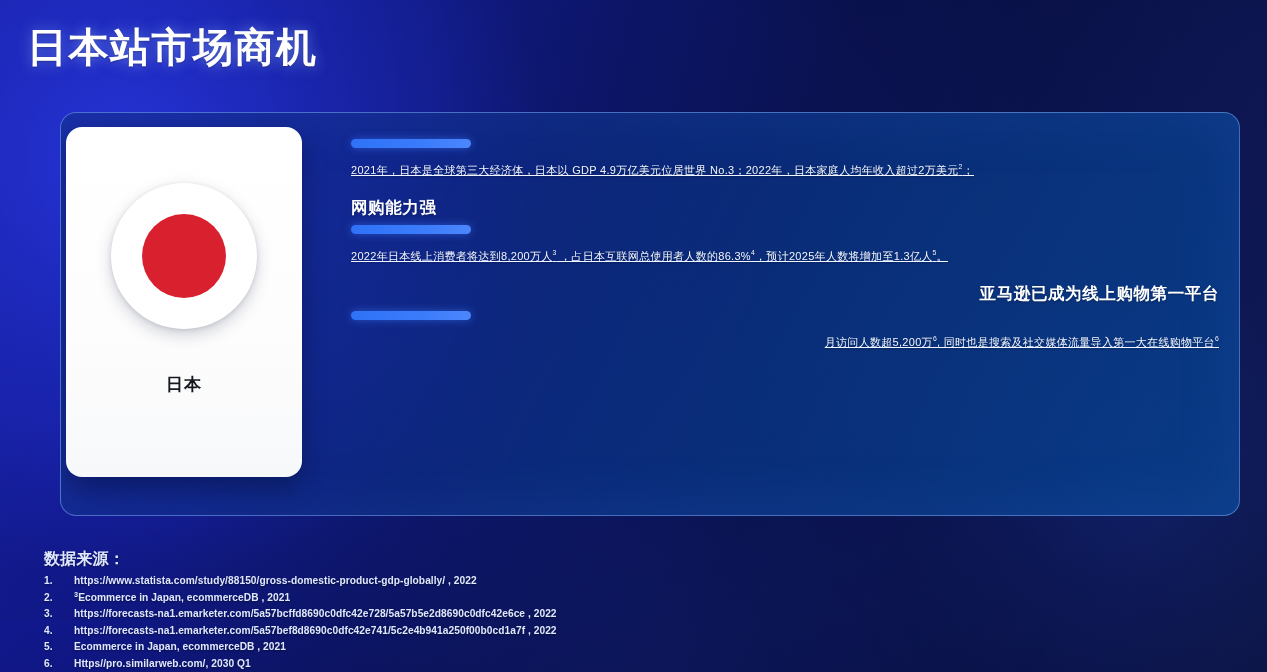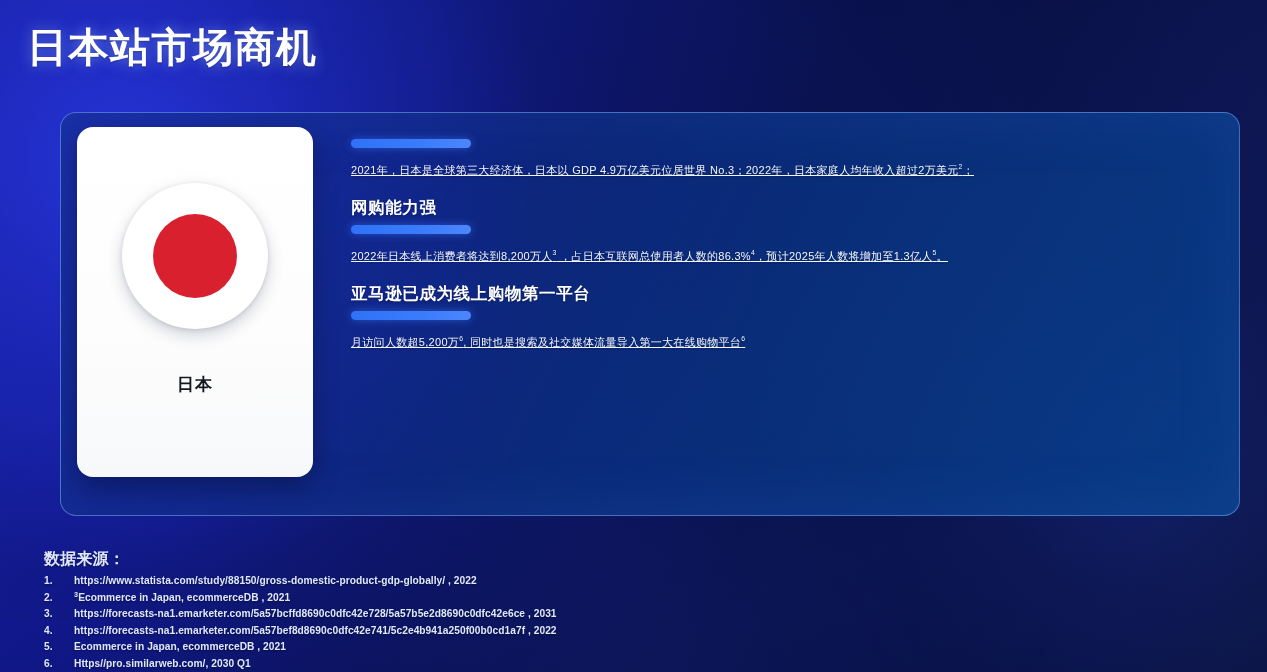--- a/index.html
+++ b/index.html
@@ -93,21 +93,21 @@
         rgba(14,44,132,0.62) 30%,
         rgba(10,58,138,0.72) 62%,
         rgba(8,66,142,0.80) 100%);
     box-shadow: inset 0 0 60px rgba(40,90,190,0.22);
     overflow: hidden;
   }
 
   
   .flag-card {
     position: absolute;
-    left: 16px;
+    left: 5px;
     top: 14px;
     width: 236px;
     height: 350px;
     background: linear-gradient(180deg, #ffffff 0%, #fdfdfd 60%, #f7f8fa 100%);
     border-radius: 16px;
     box-shadow: 0 10px 26px rgba(0,0,10,0.30);
   }
   .flag-wrap {
     position: absolute;
     left: 50%;
@@ -142,21 +142,21 @@
   }
 
   
   .content {
     position: absolute;
     left: 290px;
     top: 26px;
     right: 20px;
   }
   .block { margin-bottom: 16px; }
-  .block:last-child { margin-bottom: 10px; }
+  .block:last-child { margin-bottom: 10px; text-align: right; }
 
   .block-heading {
     font-size: 16.5px;
     font-weight: 700;
     color: #ffffff;
     letter-spacing: 0.6px;
     margin-bottom: 6px;
     text-shadow: 0 1px 2px rgba(0,0,0,0.28);
   }
   .accent-bar {
@@ -258,21 +258,21 @@
   <div class="source-row">
     <span class="source-num">1.</span>
     <span class="source-text">https://www.statista.com/study/88150/gross-domestic-product-gdp-globally/ , 2022</span>
   </div>
   <div class="source-row">
     <span class="source-num">2.</span>
     <span class="source-text"><sup>3</sup>Ecommerce in Japan, ecommerceDB , 2021</span>
   </div>
   <div class="source-row">
     <span class="source-num">3.</span>
-    <span class="source-text">https://forecasts-na1.emarketer.com/5a57bcffd8690c0dfc42e728/5a57b5e2d8690c0dfc42e6ce , 2031</span>
+    <span class="source-text">https://forecasts-na1.emarketer.com/5a57bcffd8690c0dfc42e728/5a57b5e2d8690c0dfc42e6ce , 2022</span>
   </div>
   <div class="source-row">
     <span class="source-num">4.</span>
     <span class="source-text">https://forecasts-na1.emarketer.com/5a57bef8d8690c0dfc42e741/5c2e4b941a250f00b0cd1a7f , 2022</span>
   </div>
   <div class="source-row">
     <span class="source-num">5.</span>
     <span class="source-text">Ecommerce in Japan, ecommerceDB , 2021</span>
   </div>
   <div class="source-row">

